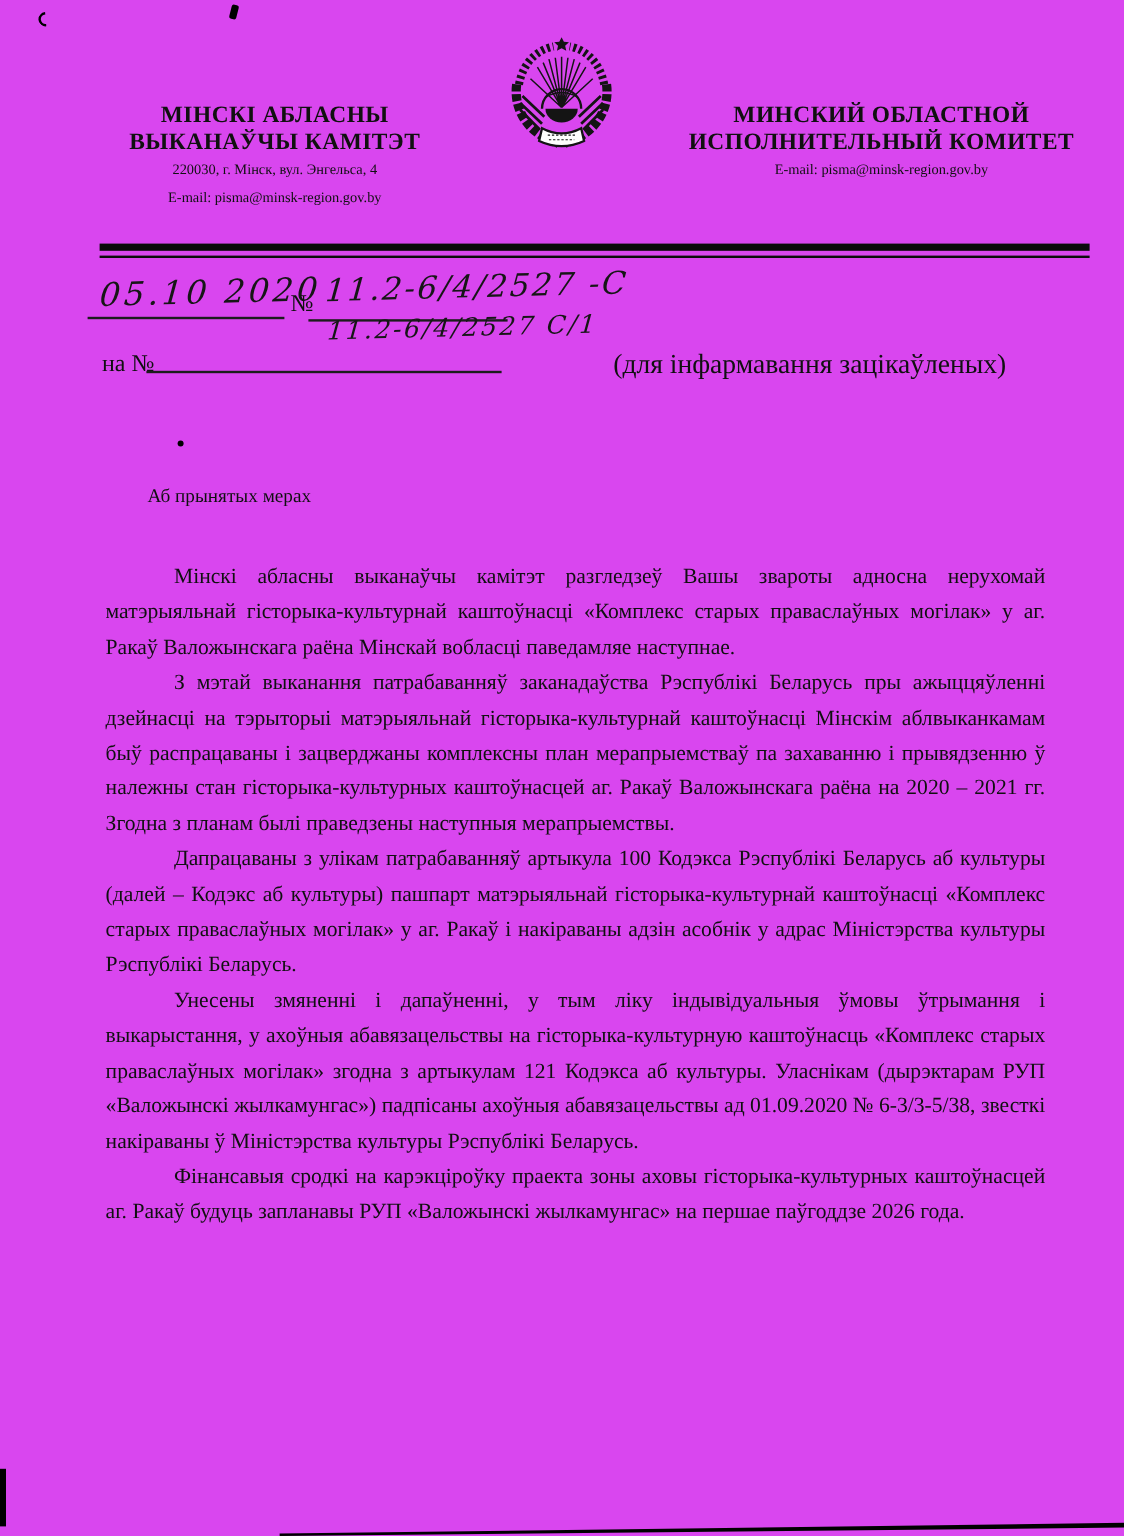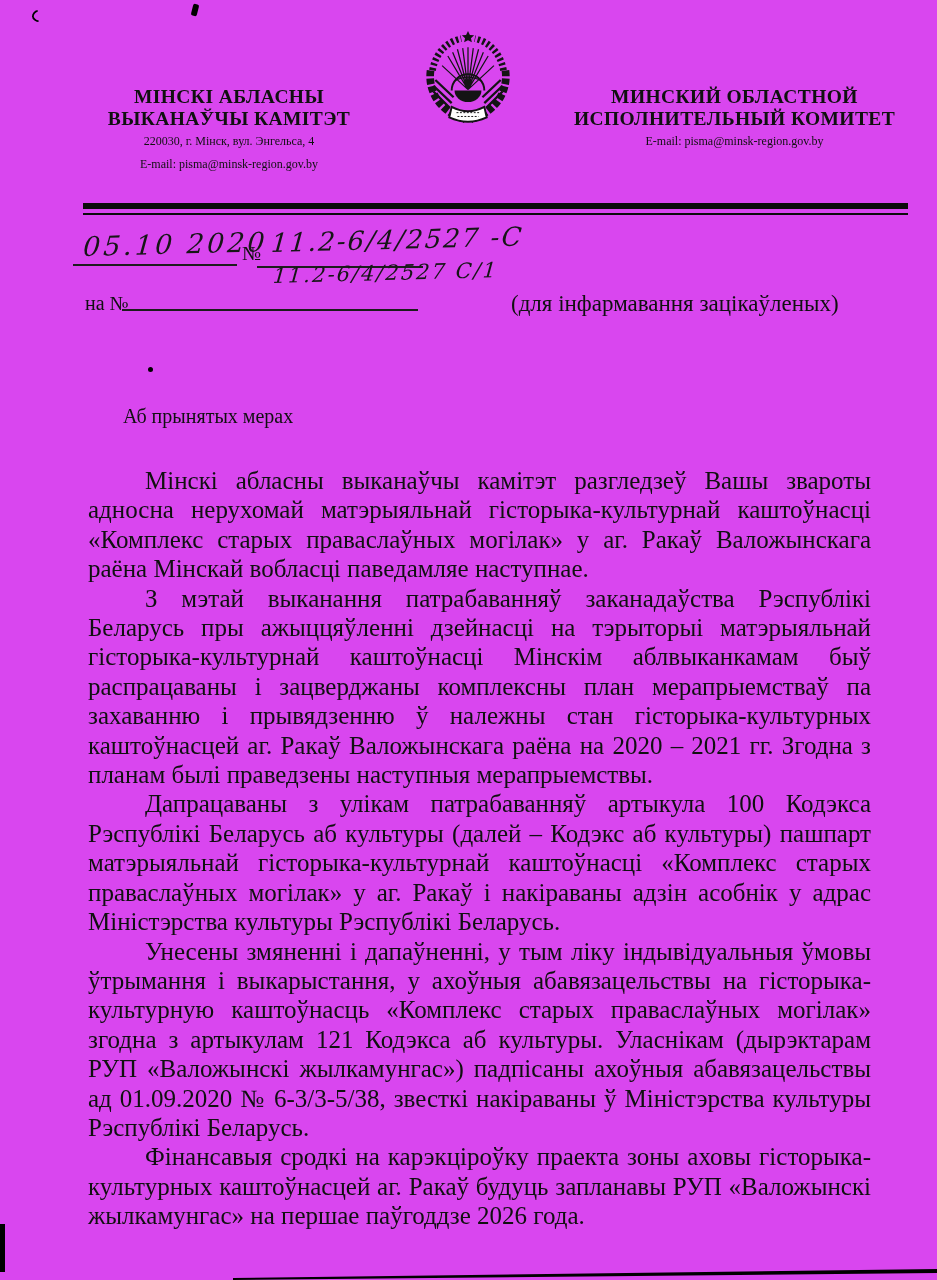--- a/index.html
+++ b/index.html
@@ -34,24 +34,24 @@
   .ref-numbot { position:absolute; left:272px; top:264px; font-size:21px; letter-spacing:2px; }
   .no-label   { position:absolute; left:242px; top:242px; font-size:20px; }
   .na-label   { position:absolute; left:85px;  top:292px; font-size:20px; }
   .uline { position:absolute; height:2px; background:#1c1c1c; }
   .ul-date   { left:73px;  top:264px; width:164px; }
   .ul-number { left:257px; top:266px; width:166px; }
   .ul-reply  { left:122px; top:309px; width:296px; }
   .ref-note  { position:absolute; left:511px; top:267px; font-size:23px; white-space:nowrap;margin-top:24px; }
 
   
-  .subject { position:absolute; left:123px; top:405px; font-size:20px; }
+  .subject { position:absolute; left:123px; top:405px; font-size:16px; }
   .body-text {
     position:absolute; left:88px; top:466px; width:783px;
-    font-size:25px; line-height:29.4px; text-align:justify;
+    font-size:18px; line-height:29.4px; text-align:justify;
   }
   .body-text p { margin:0; text-indent:57px; }
 
   
   .artifact { position:absolute; background:#000; }
   .spk-c { left:32px; top:10px; width:8px; height:8px; background:transparent;
            border:2px solid #000; border-radius:50%;
            border-top-color:transparent; border-right-color:transparent; transform:rotate(40deg); }
   .spk-b { left:192px; top:4px; width:6px; height:12px; border-radius:2px; transform:rotate(14deg); }
   .spk-dot { left:148px; top:367px; width:5px; height:5px; border-radius:50%; }

